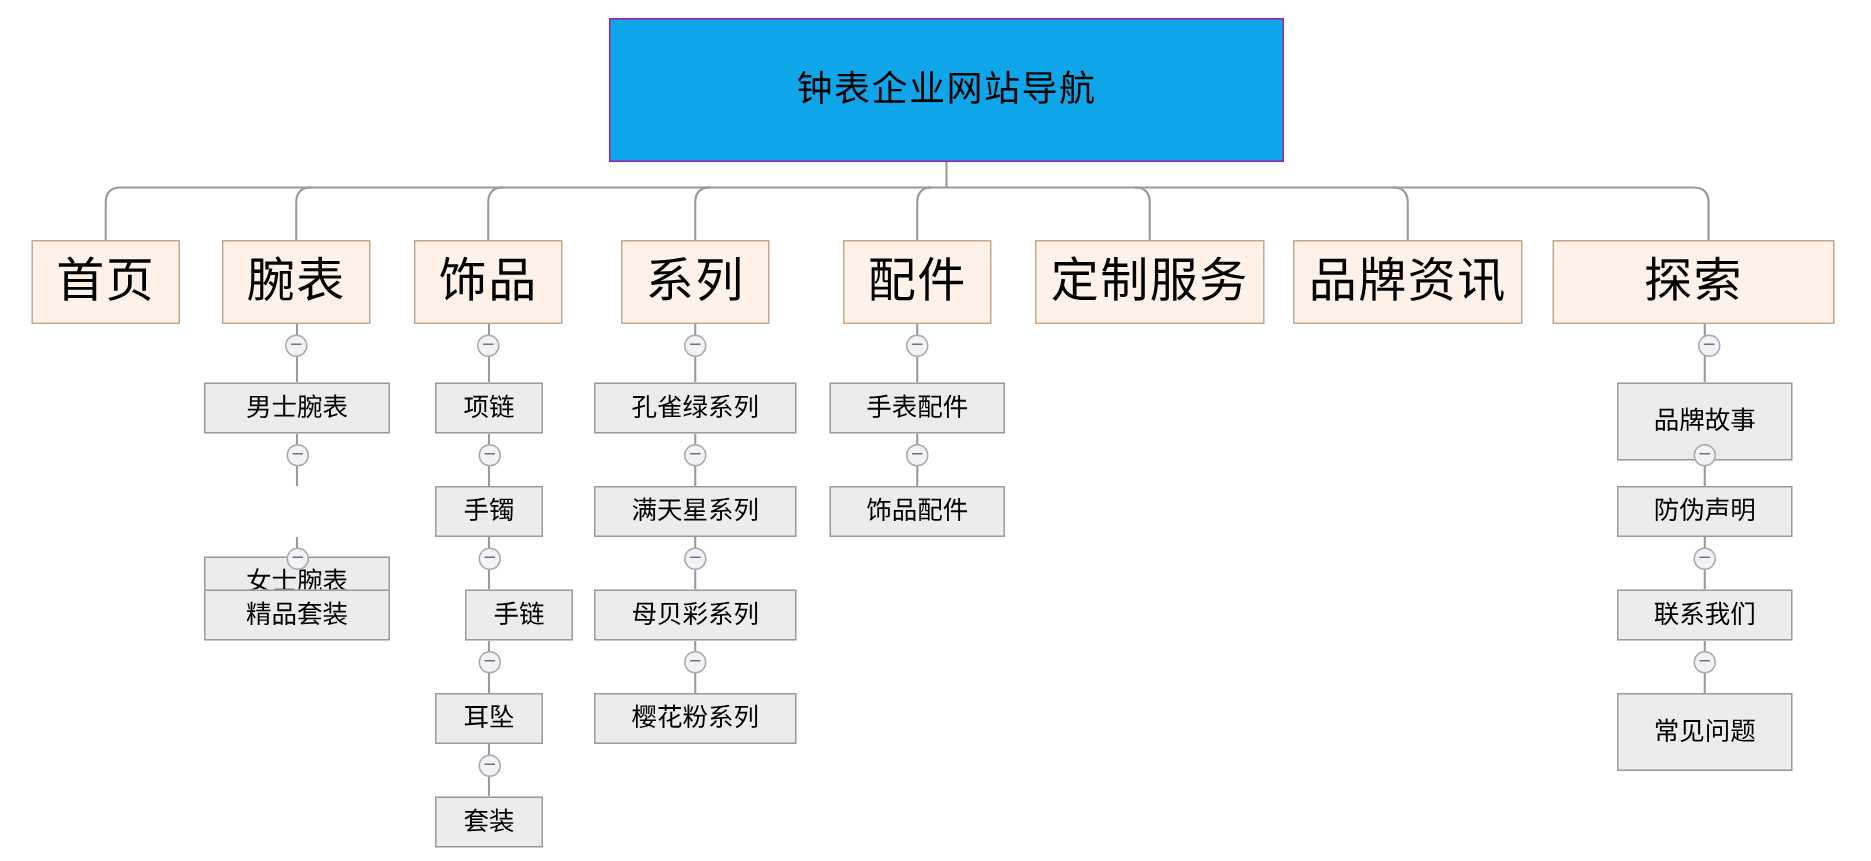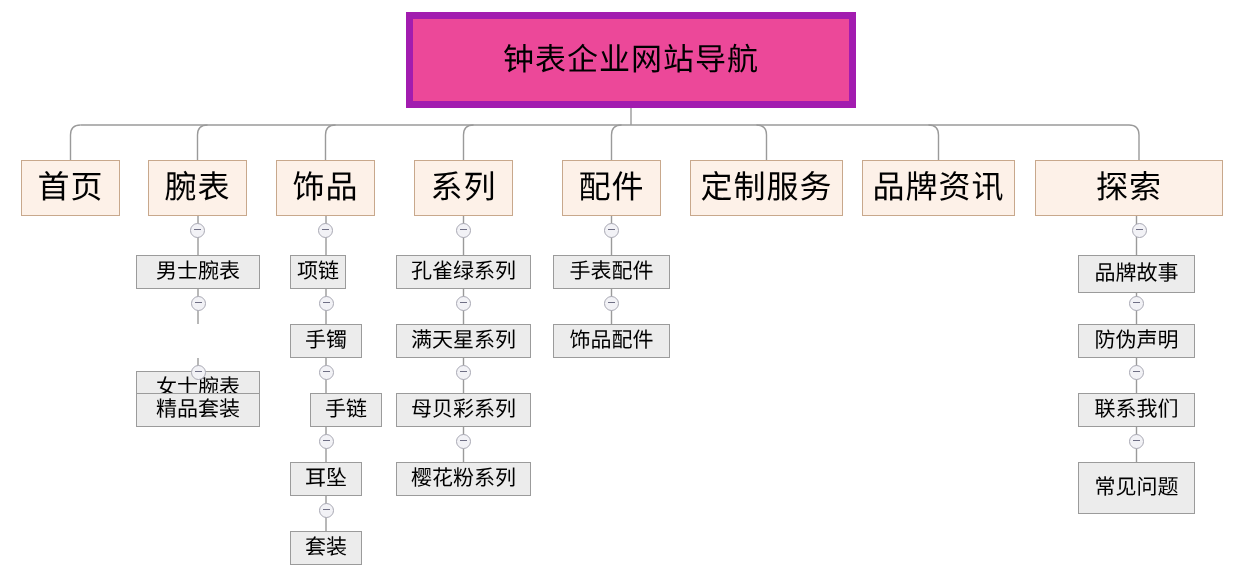--- a/index.html
+++ b/index.html
@@ -31,35 +31,35 @@
     box-sizing: border-box;
     display: flex;
     align-items: center;
     justify-content: center;
     text-align: center;
     line-height: 1.1;
     white-space: nowrap;
     color: #000000;
   }
   .node.root {
-    background: #ec4899;
-    border: 7px solid #a21caf;
-    font-size: 31px;
+    background: #0ea5e9;
+    border: 1px solid #a21caf;
+    font-size: 24px;
     letter-spacing: 1px;
   }
   .node.lvl2 {
     background: #fdf1e8;
     border: 1px solid #c8a88c;
     font-size: 32px;
     letter-spacing: 1px;
   }
   .node.lvl3 {
     background: #ececec;
     border: 1px solid #9b9b9b;
-    font-size: 21px;
+    font-size: 17px;
   }
   .badge {
     position: absolute;
     width: 15px;
     height: 15px;
     box-sizing: border-box;
     border-radius: 50%;
     background: #f2f2f6;
     border: 1px solid #a9a9b4;
   }
@@ -127,21 +127,21 @@
         <span>女士腕表</span>
       </div>
       <div class="badge" style="left: 190.5px; top: 364.5px;"></div>
       <div class="node lvl3" style="left: 136px; top: 393px; width: 124px; height: 34px;">
         <span>精品套装</span>
       </div>
       <div class="node lvl2" style="left: 276px; top: 160px; width: 99px; height: 56px;">
         <span>饰品</span>
       </div>
       <div class="badge" style="left: 318px; top: 222.5px;"></div>
-      <div class="node lvl3" style="left: 290px; top: 255px; width: 56px; height: 34px;">
+      <div class="node lvl3" style="left: 290px; top: 255px; width: 72px; height: 34px;">
         <span>项链</span>
       </div>
       <div class="badge" style="left: 318.5px; top: 295.5px;"></div>
       <div class="node lvl3" style="left: 290px; top: 324px; width: 72px; height: 34px;">
         <span>手镯</span>
       </div>
       <div class="badge" style="left: 318.5px; top: 364.5px;"></div>
       <div class="node lvl3" style="left: 290px; top: 393px; width: 72px; height: 34px; margin-left: 20px;">
         <span>手链</span>
       </div>
@@ -186,21 +186,21 @@
       <div class="node lvl2" style="left: 690px; top: 160px; width: 153px; height: 56px;">
         <span>定制服务</span>
       </div>
       <div class="node lvl2" style="left: 862px; top: 160px; width: 153px; height: 56px;">
         <span>品牌资讯</span>
       </div>
       <div class="node lvl2" style="left: 1035px; top: 160px; width: 188px; height: 56px;">
         <span>探索</span>
       </div>
       <div class="badge" style="left: 1131.5px; top: 222.5px;"></div>
-      <div class="node lvl3" style="left: 1078px; top: 255px; width: 117px; height: 38px;">
+      <div class="node lvl3" style="left: 1078px; top: 255px; width: 117px; height: 52px;">
         <span>品牌故事</span>
       </div>
       <div class="badge" style="left: 1129px; top: 295.5px;"></div>
       <div class="node lvl3" style="left: 1078px; top: 324px; width: 117px; height: 34px;">
         <span>防伪声明</span>
       </div>
       <div class="badge" style="left: 1129px; top: 364.5px;"></div>
       <div class="node lvl3" style="left: 1078px; top: 393px; width: 117px; height: 34px;">
         <span>联系我们</span>
       </div>

